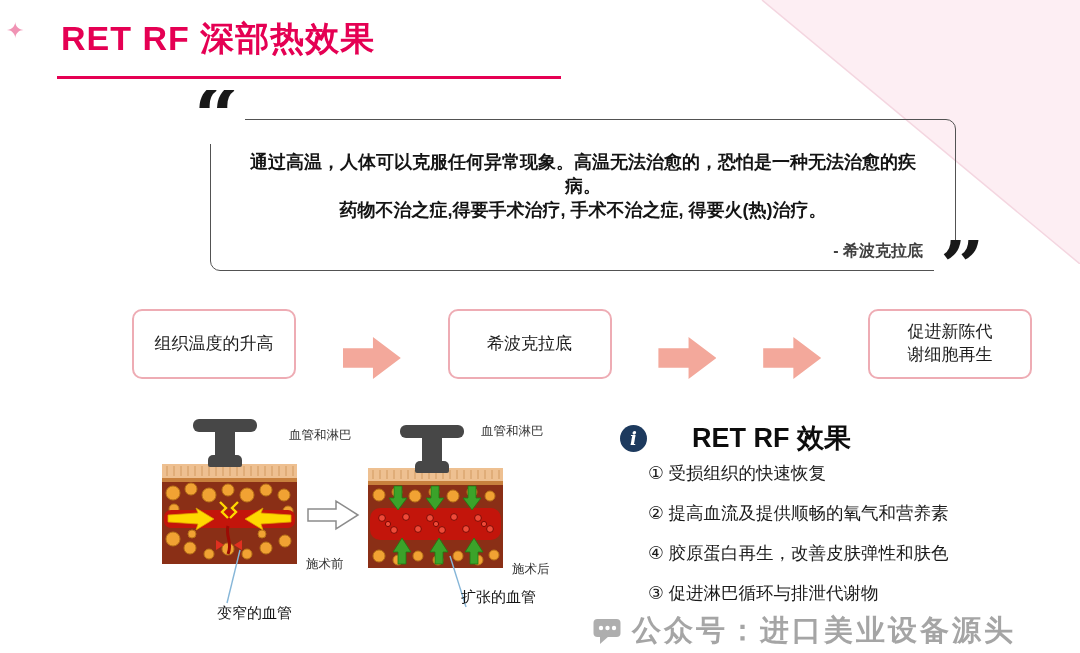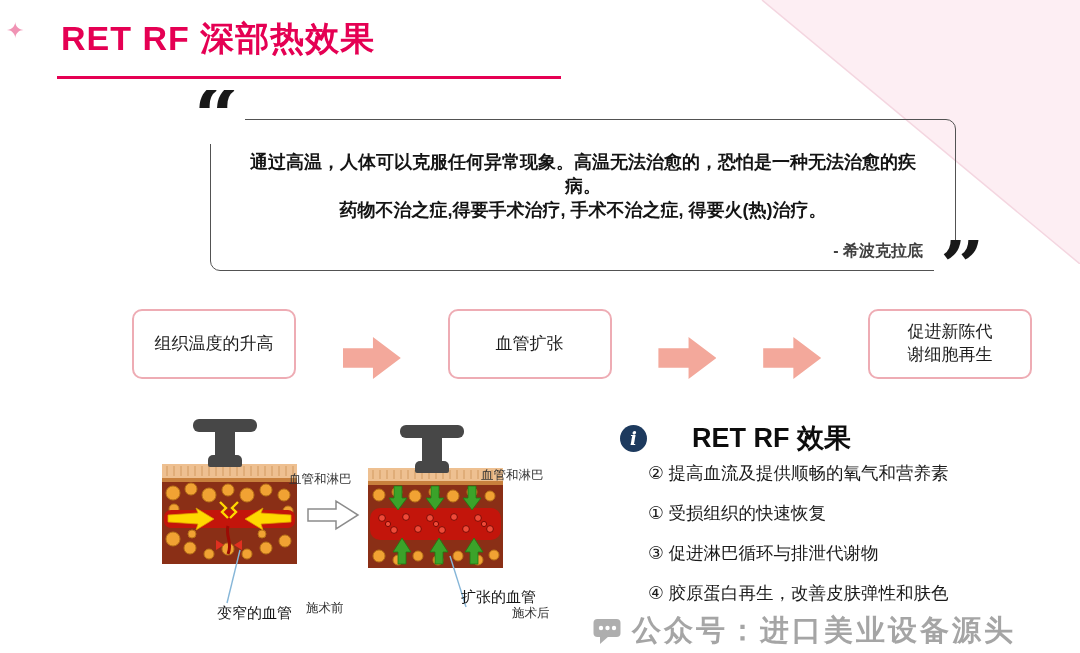--- a/index.html
+++ b/index.html
@@ -38,21 +38,21 @@
   .device{position:absolute;width:64px;z-index:2;}
   .device-bar{width:64px;height:13px;background:#474747;border-radius:6px;}
   .device-stem{width:20px;height:26px;background:#474747;margin:-1px auto 0;}
   .device-base{width:34px;height:12px;background:#474747;border-radius:5px 5px 2px 2px;margin:-2px auto 0;}
   .device-before{left:193px;top:419px;}
   .device-after{left:400px;top:425px;}
   .skin{position:absolute;z-index:1;}
   .skin-before{left:162px;top:464px;}
   .skin-after{left:368px;top:468px;}
   .transition-arrow{position:absolute;left:306px;top:498px;z-index:2;}
-  .fig-label{position:absolute;font-size:12.5px;color:#333;z-index:2;margin-top:44px;}
+  .fig-label{position:absolute;font-size:12.5px;color:#333;z-index:2;}
   .lbl-vessel1{left:289px;top:427px;}
   .lbl-vessel2{left:481px;top:423px;}
   .lbl-stage1{left:306px;top:556px;}
   .lbl-stage2{left:512px;top:561px;}
   .fig-caption{position:absolute;width:132px;text-align:right;font-size:15px;color:#141414;z-index:2;}
   .cap-before{left:160px;top:604px;}
   .cap-after{left:404px;top:588px;}
   .connector-lines{position:absolute;left:150px;top:460px;pointer-events:none;z-index:1;}
   
   .info-icon{position:absolute;left:620px;top:425px;width:27px;height:27px;border-radius:50%;
@@ -83,21 +83,21 @@
     <p class="quote-line">通过高温，人体可以克服任何异常现象。高温无法治愈的，恐怕是一种无法治愈的疾病。</p>
     <p class="quote-line">药物不治之症,得要手术治疗, 手术不治之症, 得要火(热)治疗。</p>
     <span class="quote-attr">- 希波克拉底</span>
   </div>
   <span class="quote-mark quote-open">“</span>
   <span class="quote-mark quote-close">”</span>
 
   <div class="flow">
     <div class="flow-box">组织温度的升高</div>
     <div class="flow-arrow"></div>
-    <div class="flow-box">血管扩张</div>
+    <div class="flow-box">希波克拉底</div>
     <div class="flow-arrow"></div>
     <div class="flow-arrow"></div>
     <div class="flow-box">促进新陈代
 谢细胞再生</div>
   </div>
 
   <div class="device device-before">
     <div class="device-bar"></div>
     <div class="device-stem"></div>
     <div class="device-base"></div>
@@ -241,24 +241,24 @@
   <span class="fig-label lbl-vessel1">血管和淋巴</span>
   <span class="fig-label lbl-vessel2">血管和淋巴</span>
   <span class="fig-label lbl-stage1">施术前</span>
   <span class="fig-label lbl-stage2">施术后</span>
   <span class="fig-caption cap-before">变窄的血管</span>
   <span class="fig-caption cap-after">扩张的血管</span>
 
   <div class="info-icon">i</div>
   <div class="effects-title">RET RF 效果</div>
   <div class="effects-list">
+    <div>① 受损组织的快速恢复</div>
     <div>② 提高血流及提供顺畅的氧气和营养素</div>
-    <div>① 受损组织的快速恢复</div>
+    <div>④ 胶原蛋白再生，改善皮肤弹性和肤色</div>
     <div>③ 促进淋巴循环与排泄代谢物</div>
-    <div>④ 胶原蛋白再生，改善皮肤弹性和肤色</div>
   </div>
 
   <div class="watermark">
     <svg width="30" height="28" viewBox="0 0 30 28" aria-hidden="true">
       <rect x="1.5" y="2" width="27" height="18" rx="4" fill="#9a9a9a"></rect>
       <polygon points="8,19 8,27 17,19" fill="#9a9a9a"></polygon>
       <circle cx="9" cy="11" r="2.2" fill="#fff"></circle>
       <circle cx="15.5" cy="11" r="2.2" fill="#fff"></circle>
       <circle cx="22" cy="11" r="2.2" fill="#fff"></circle>
     </svg>

